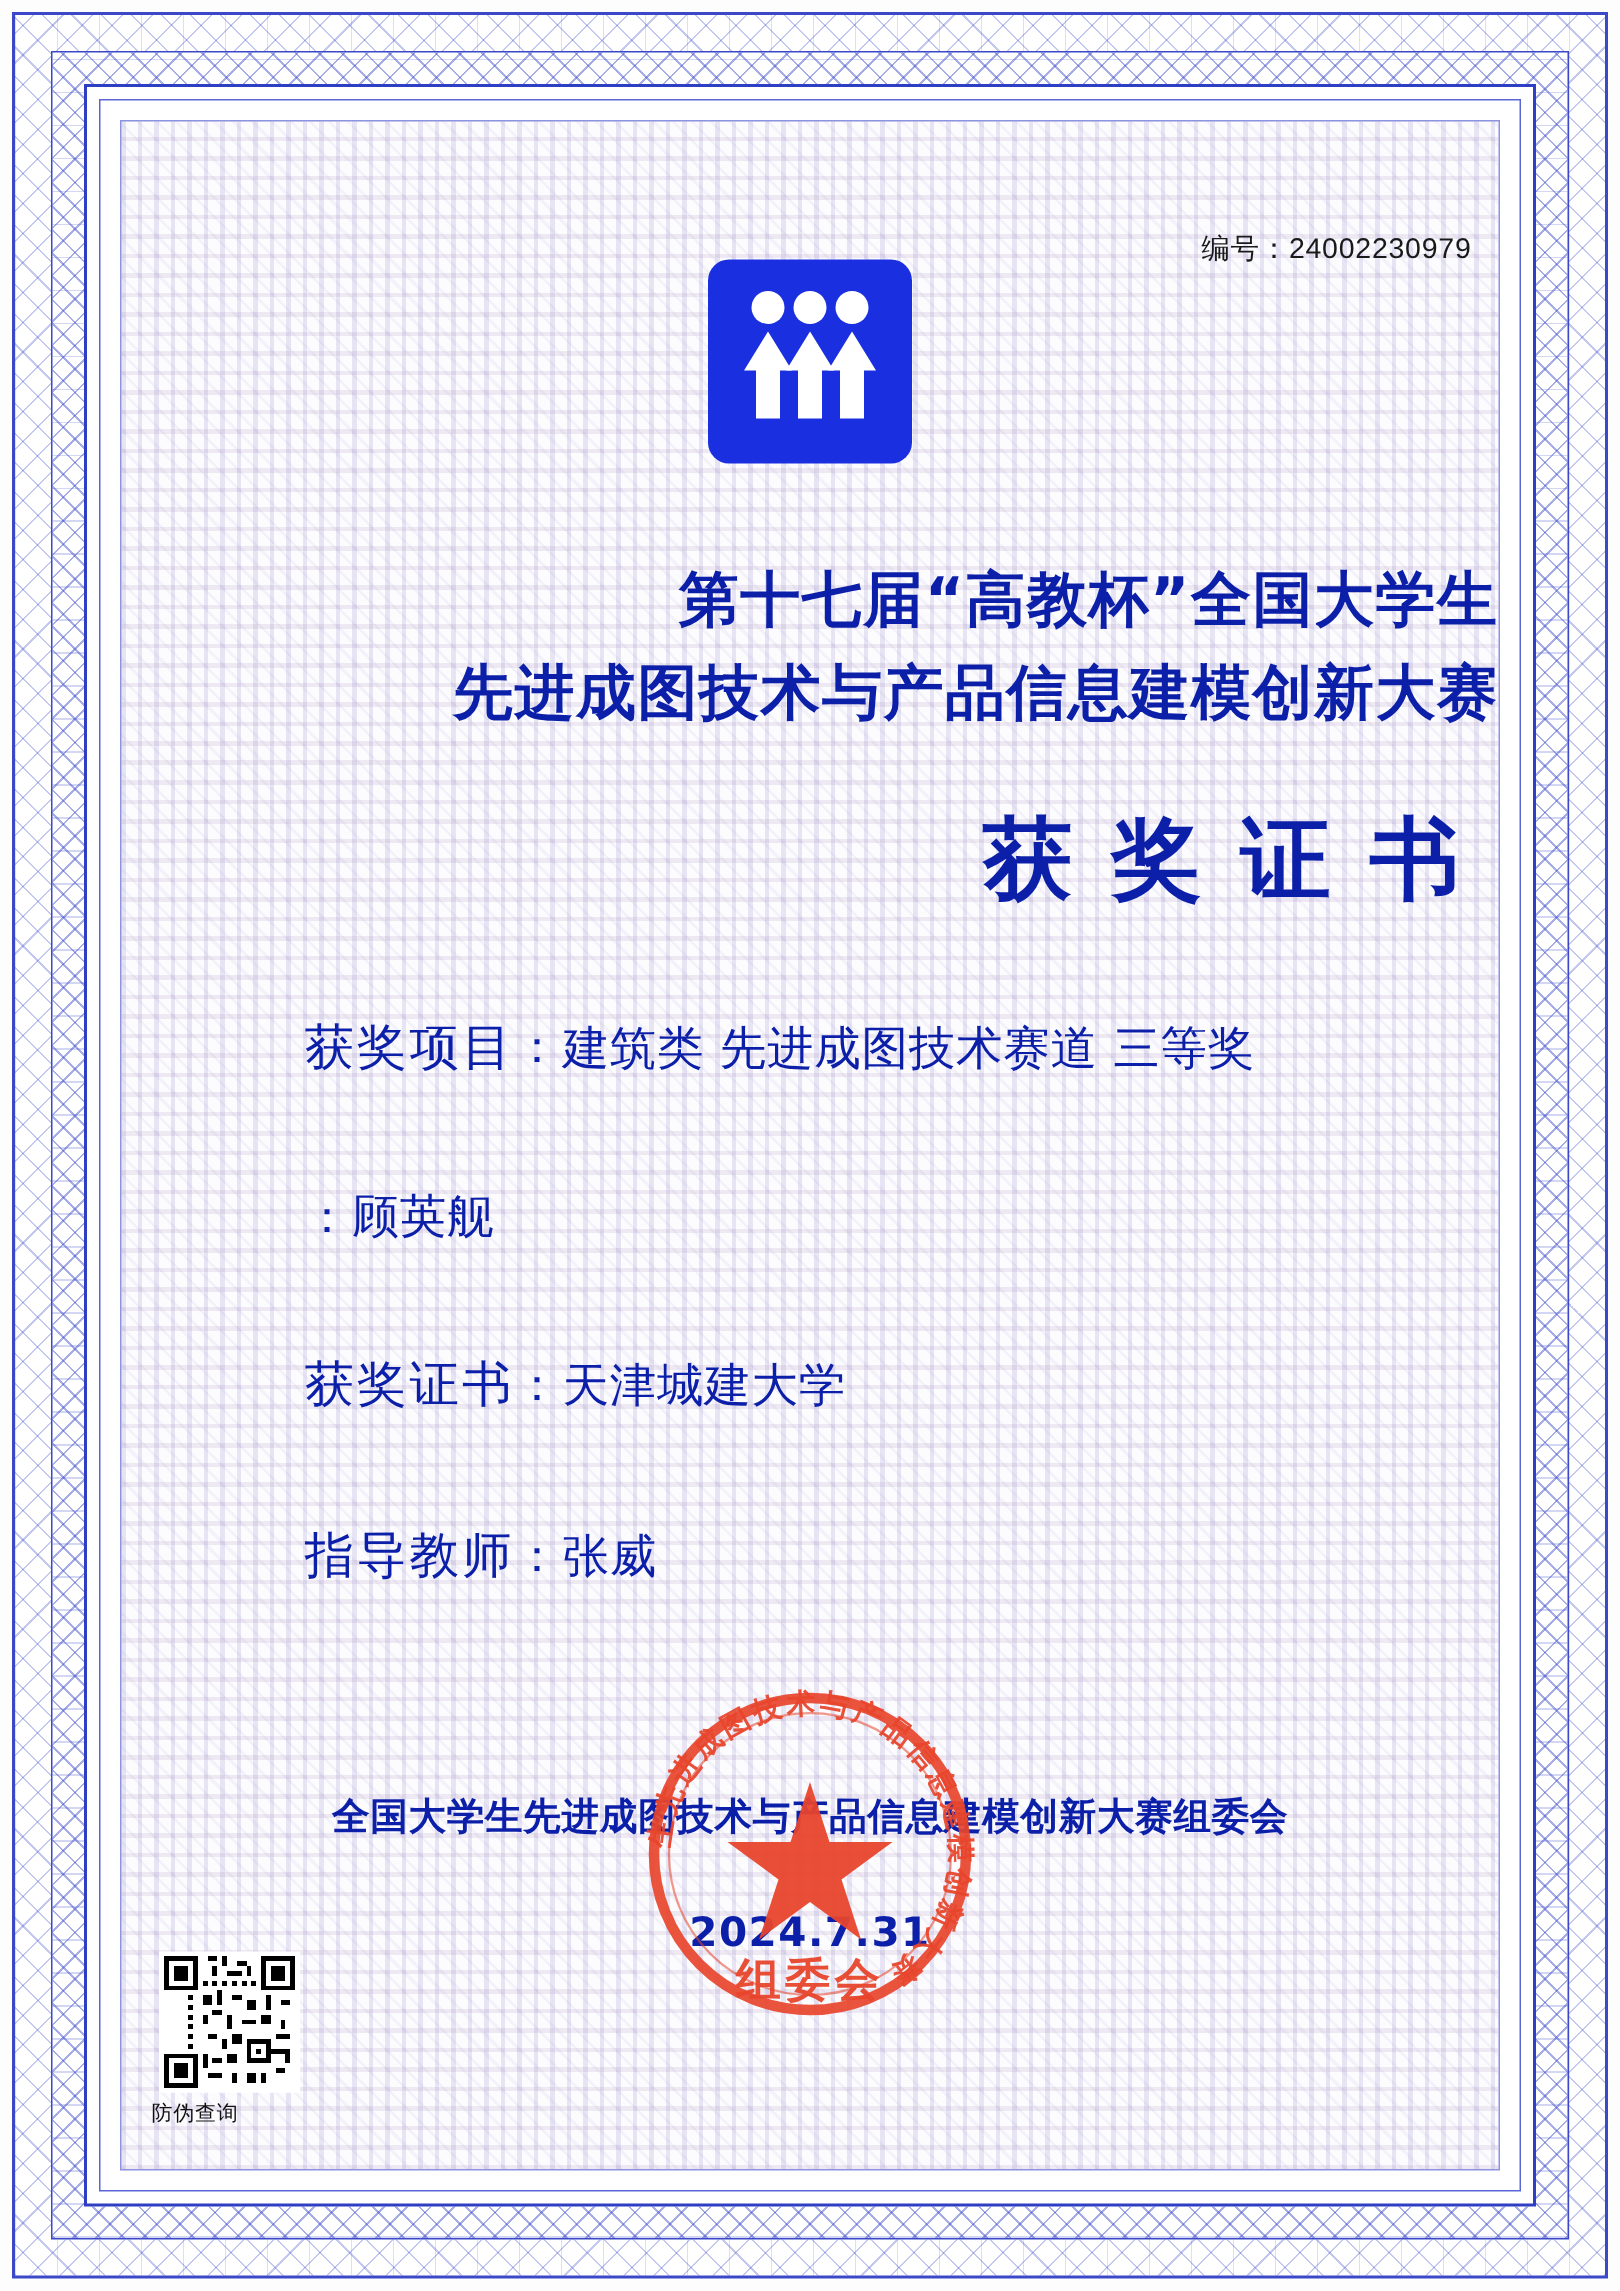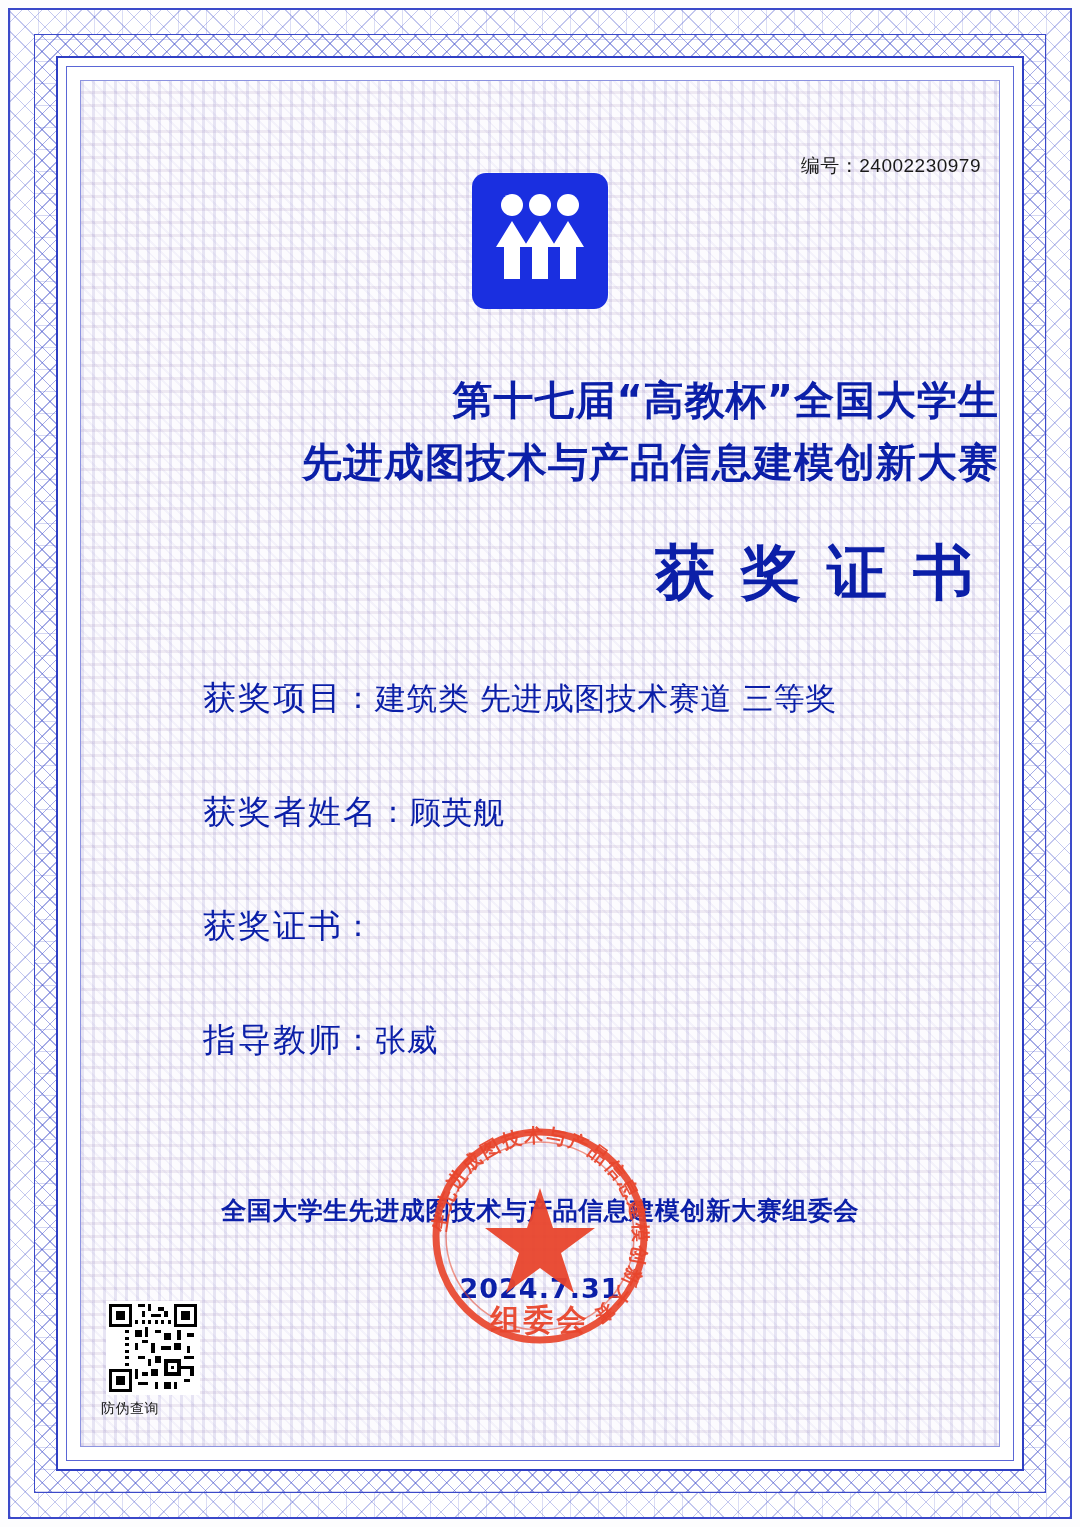--- a/index.html
+++ b/index.html
@@ -274,28 +274,28 @@
 
     <div class="fields">
 
       <div class="field-row">
         <span class="field-label">获奖项目</span>
         <span class="field-colon">：</span>
         <span class="field-value">建筑类 先进成图技术赛道 三等奖</span>
       </div>
 
       <div class="field-row">
-        <span class="field-label">获奖者姓名</span>
         <span class="field-colon">：</span>
         <span class="field-value">顾英舰</span>
       </div>
 
       <div class="field-row">
         <span class="field-label">获奖证书</span>
         <span class="field-colon">：</span>
+        <span class="field-value">天津城建大学</span>
       </div>
 
       <div class="field-row">
         <span class="field-label">指导教师</span>
         <span class="field-colon">：</span>
         <span class="field-value">张威</span>
       </div>
 
     </div>
 

